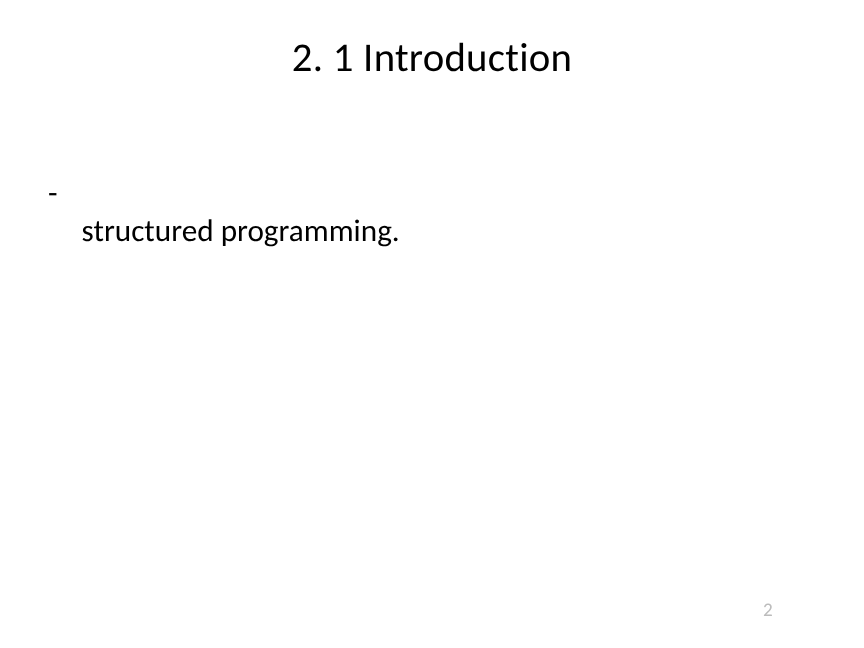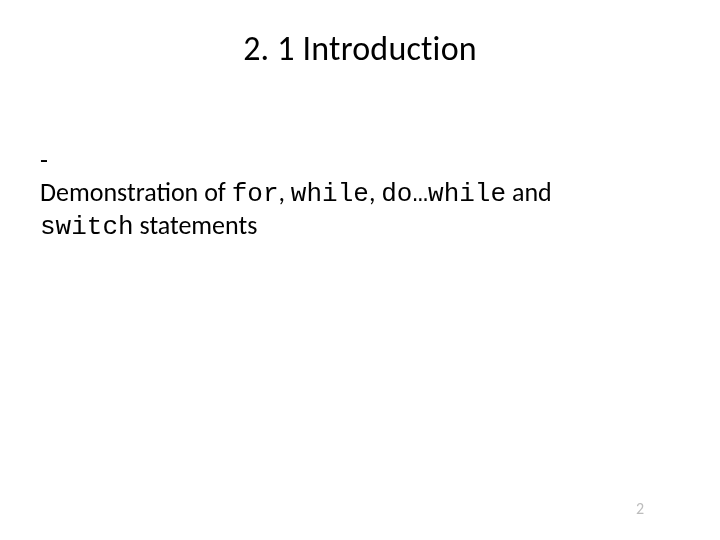--- a/index.html
+++ b/index.html
@@ -68,24 +68,22 @@
 <div class="slide">
 
   <div class="title">2. 1 Introduction</div>
 
   <div class="body">
 
     <div class="bullet-row">
       <div class="bullet-dash">-</div>
       <div class="bullet-text">
         <br>
+        <span>structured programming.</span>
       </div>
     </div>
 
-    <div class="cont">
-      <span>Demonstration of </span><span class="code">for</span><span>, </span><span class="code">while</span><span>, </span><span class="code">do…while</span><span> and</span><br><span class="code">switch</span><span> statements</span>
-    </div>
 
   </div>
 
   <div class="pagenum">2</div>
 
 </div>
 
 </body></html>

